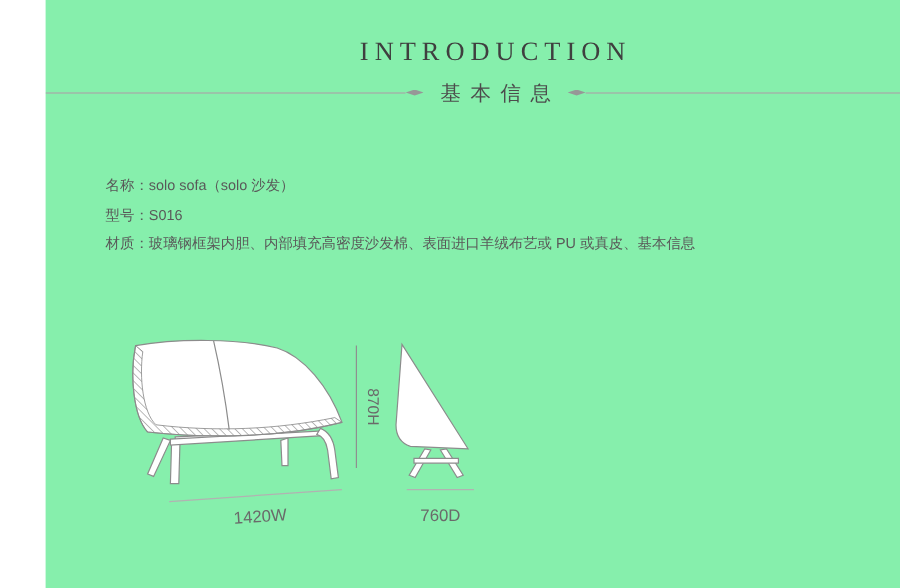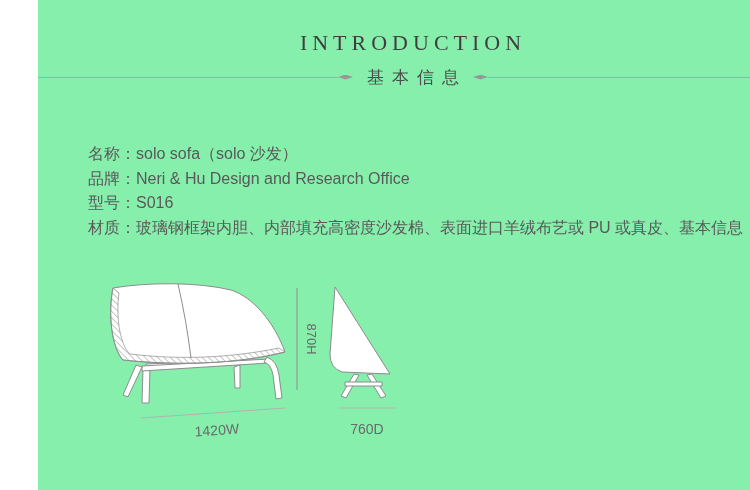--- a/index.html
+++ b/index.html
@@ -20,21 +20,21 @@
   .diamond{
     width:15px;height:5px;background:#979797;flex:0 0 auto;
     clip-path:polygon(0 50%,50% 0,100% 50%,50% 100%);
   }
   .subtitle{
     flex:0 0 auto;font-size:17px;letter-spacing:8px;color:#4c4c4c;
     margin-left:14px;margin-right:6px;font-weight:400;
   }
   .info{
     position:absolute;left:50px;top:142px;right:40px;
-    font-size:16px;color:#595959;line-height:24.6px;
+    font-size:12px;color:#595959;line-height:24.6px;
   }
   .info .row{white-space:nowrap;}
   .diagram{position:absolute;left:40px;top:272px;width:340px;height:178px;}
   .diagram svg{display:block;}
   svg .stroke{fill:#ffffff;stroke:#8c8c8c;stroke-width:1;}
   svg .openline{fill:none;stroke:#8c8c8c;stroke-width:1;}
   svg .dimline{stroke:#b2b2b2;stroke-width:1;}
   svg .dimline-dark{stroke:#8f8f8f;stroke-width:1;}
   svg text{
     font-family:"Liberation Sans",sans-serif;fill:#6a6a6a;
@@ -51,23 +51,20 @@
     <div class="subline"></div>
     <div class="diamond"></div>
     <div class="subtitle">基本信息</div>
     <div class="diamond"></div>
     <div class="subline"></div>
   </div>
 
   <div class="info">
     <div class="row">
       <span>名称</span><span>：</span><span>solo sofa（solo 沙发）</span>
-    </div>
-    <div class="row">
-      <span>品牌</span><span>：</span><span>Neri &amp; Hu Design and Research Office</span>
     </div>
     <div class="row">
       <span>型号</span><span>：</span><span>S016</span>
     </div>
     <div class="row">
       <span>材质</span><span>：</span><span>玻璃钢框架内胆、内部填充高密度沙发棉、表面进口羊绒布艺或 PU 或真皮、基本信息</span>
     </div>
   </div>
 
   <div class="diagram">

